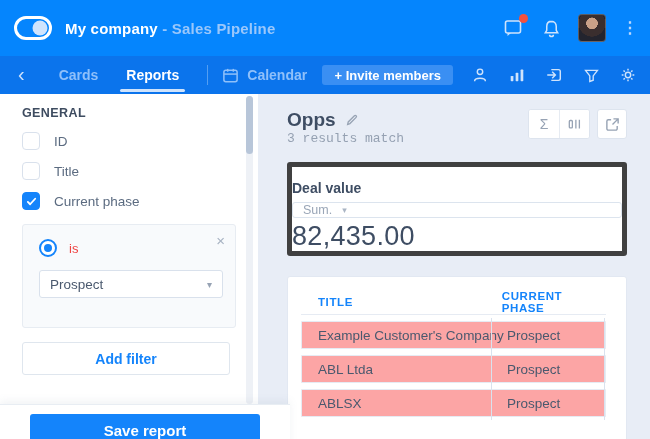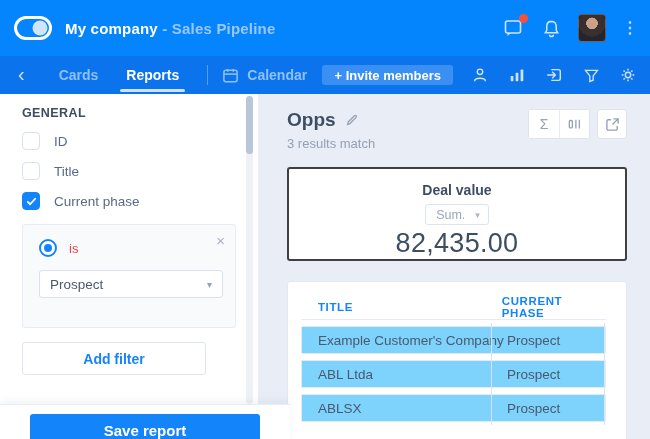--- a/index.html
+++ b/index.html
@@ -49,54 +49,54 @@
   .filter-close { position:absolute; top:8px; right:10px; color:#a7b2c2; font-size:15px; line-height:1; cursor:pointer; }
   .radio-row { display:flex; align-items:center; gap:12px; cursor:pointer; }
   .radio { width:18px; height:18px; border-radius:50%; background:#fff; border:1px solid #d9e1ec; flex:0 0 auto; position:relative; }
   .radio.selected { border:2px solid #1484fb; }
   .radio.selected::after { content:""; position:absolute; inset:3px; border-radius:50%; background:#1484fb; }
   .radio-label { font-size:13px; color:#ef4444;text-align:center; }
   .filter-select { margin:13px 0; height:28px; background:#fff; border:1px solid #d9e1ec; border-radius:3px; display:flex; align-items:center; padding:0 10px; cursor:pointer; }
   .filter-select .val { font-size:13.5px; color:#4a596e; }
   .filter-select .caret { margin-left:auto; color:#97a3b4; font-size:10px; }
 
-  .add-filter-btn { margin-top:14px; width:184px; height:33px; background:#fff; border:1px solid #dfe6ee; border-radius:3px; color:#1484fb; font-size:14px; font-weight:bold; cursor:pointer; font-family:inherit; }
+  .add-filter-btn { margin-top:14px; width:208px; height:33px; background:#fff; border:1px solid #dfe6ee; border-radius:3px; color:#1484fb; font-size:14px; font-weight:bold; cursor:pointer; font-family:inherit; }
 
   .sidebar-scrollbar-track { position:absolute; top:2px; right:5px; width:7px; height:308px; border-radius:4px; background:#eef1f6; }
   .sidebar-scrollbar-thumb { position:absolute; top:0; left:0; width:7px; height:58px; border-radius:4px; background:#b8c6d9; cursor:grab; }
 
   .sidebar-footer { position:absolute; left:0; bottom:0; width:290px; height:51px; background:#fff; border-top:1px solid #e8edf3; box-shadow:0 -3px 8px rgba(120,135,160,.10); display:flex; align-items:center; justify-content:center; }
   .save-btn { width:230px; height:33px; background:#1484fb; border:none; border-radius:3px; color:#fff; font-size:15px; font-weight:bold; cursor:pointer; font-family:inherit; }
 
   
   .main-header { display:flex; align-items:flex-start; }
   .title-wrap { }
   .report-title-row { display:flex; align-items:center; gap:9px; }
   .report-title { font-size:19px; font-weight:bold; color:#3e4d63; }
   .pencil { cursor:pointer; display:flex; }
-  .results-text { margin-top:5px; font-size:13px; color:#95a1b2; }
+  .results-text { font-size:13px; color:#95a1b2;font-family:Liberation Mono, monospace; }
   .header-actions { margin-left:auto; display:flex; gap:7px; }
   .seg-group { display:flex; border:1px solid #dde4ee; border-radius:3px; background:#fff; overflow:hidden; }
   .seg-btn { width:30px; height:28px; display:flex; align-items:center; justify-content:center; color:#97a3b4; font-size:14px; cursor:pointer; background:#fff; border:none; font-family:inherit; }
   .seg-btn + .seg-btn { border-left:1px solid #e6ebf2; }
   .export-btn { width:30px; height:30px; border:1px solid #dde4ee; border-radius:3px; background:#fff; display:flex; align-items:center; justify-content:center; cursor:pointer; }
 
-  .metric-card { margin-top:16px; background:#fff; border:2px solid #404040; border-radius:3px; height:94px; display:flex; flex-direction:column; align-items:center; padding-top:13px; }
+  .metric-card { margin-top:16px; background:#fff; border:5px solid #404040; border-radius:3px; height:94px; display:flex; flex-direction:column; padding-top:13px; }
   .metric-title { font-size:14px; font-weight:bold; color:#3e4d63; }
   .metric-agg { margin-top:6px; height:22px; border:1px solid #dce4ee; border-radius:3px; display:flex; align-items:center; gap:10px; padding:0 8px 0 10px; cursor:pointer; background:#fff; }
   .metric-agg .val { font-size:12.5px; color:#9aa6b7; }
   .metric-agg .caret { font-size:9px; color:#aab5c4; }
   .metric-value { margin-top:3px; font-size:27px; color:#3e4d63; letter-spacing:.3px; }
 
   .table-card { margin-top:20px; background:#fff; border:1px solid #e2e8f2; border-radius:3px 3px 0 0; flex:1; padding:12px 20px 0 13px; overflow:hidden; }
   .thead { display:flex; align-items:center; height:26px; border-bottom:1px solid #e6ebf3; }
   .th { font-size:11.5px; font-weight:bold; color:#1484fb; letter-spacing:.6px; }
   .th.title-col { width:190px; padding-left:17px; }
   .th.phase-col { padding-left:15px; }
-  .trow { display:flex; align-items:center; height:28px; margin-top:6px; border:1px solid #e6ebf3; border-radius:1px; background:#7dd3fc; cursor:pointer; }
+  .trow { display:flex; align-items:center; height:28px; margin-top:6px; border:1px solid #e6ebf3; border-radius:1px; background:#fca5a5; cursor:pointer; }
   .tcell-title { width:189px; padding-left:16px; font-size:13.5px; color:#4a596e; white-space:nowrap; }
   .vdiv { width:1px; height:34px; background:#d9e2ee; flex:0 0 auto; }
   .tcell-phase { flex:1; padding-left:15px; font-size:13.5px; color:#4a596e; }
 </style>
 </head>
 <body>
 
 <div class="topbar">
   <svg class="logo" viewBox="0 0 38 24">
     <rect x="1.5" y="1.5" width="35" height="21" rx="10.5" fill="none" stroke="#ffffff" stroke-width="3"></rect>

